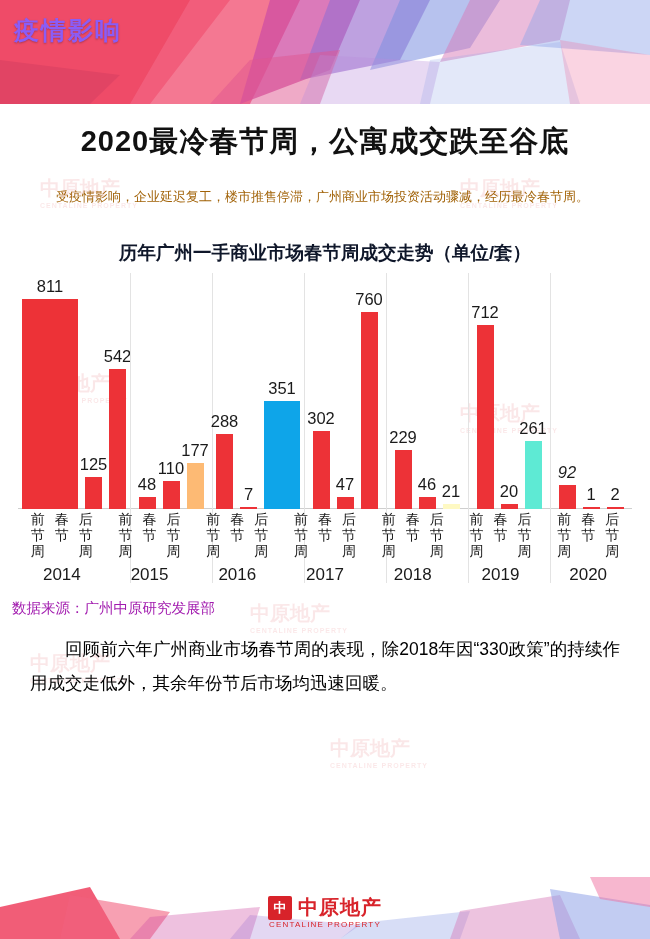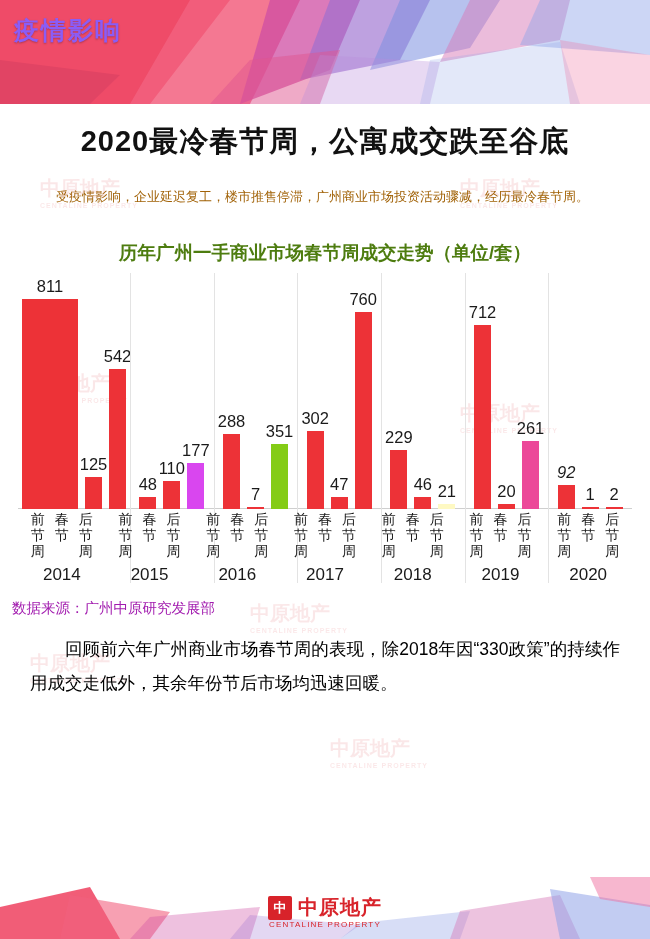--- a/index.html
+++ b/index.html
@@ -44,21 +44,21 @@
     line-height:34px;
     color:#a16207;
     margin:18px 30px 0 30px;
     text-align:justify;
     text-indent:2em;
   }
   .chart-title{
     text-align:center;
     font-size:18.5px;
     font-weight:bold;
-    color:#4d7c0f;
+    color:#0f172a;
     margin:26px 0 6px 0;
   }
   
   .chart-wrap{
     position:relative;
     margin:4px 18px 0 18px;
     height:320px;
   }
   .plot{
     position:absolute;left:0;right:0;top:28px;height:210px;
@@ -221,32 +221,32 @@
               <span class="val">542</span>
             </div>
           </div>
           <div class="group">
             <div class="bar" style="height: 12.4291px; background: rgb(237, 50, 55);">
               <span class="val">48</span>
             </div>
             <div class="bar" style="height: 28.4834px; background: rgb(237, 50, 55);">
               <span class="val">110</span>
             </div>
-            <div class="bar" style="height: 45.8323px; background: #d946ef;">
+            <div class="bar" style="height: 45.8323px; background: #fdba74;">
               <span class="val">177</span>
             </div>
           </div>
           <div class="group">
             <div class="bar" style="height: 74.5746px; background: rgb(237, 50, 55);">
               <span class="val">288</span>
             </div>
             <div class="bar" style="height: 2px; background: rgb(237, 50, 55);">
               <span class="val">7</span>
             </div>
-            <div class="bar" style="height: 65px; background: #84cc16;">
+            <div class="bar" style="height: 108px; background: #0ea5e9; padding-left: 19px;">
               <span class="val">351</span>
             </div>
           </div>
           <div class="group">
             <div class="bar" style="height: 78.1998px; background: rgb(237, 50, 55);">
               <span class="val">302</span>
             </div>
             <div class="bar" style="height: 12.1702px; background: rgb(237, 50, 55);">
               <span class="val">47</span>
             </div>
@@ -265,21 +265,21 @@
               <span class="val">21</span>
             </div>
           </div>
           <div class="group">
             <div class="bar" style="height: 184.365px; background: rgb(237, 50, 55);">
               <span class="val">712</span>
             </div>
             <div class="bar" style="height: 5.17879px; background: rgb(237, 50, 55);">
               <span class="val">20</span>
             </div>
-            <div class="bar" style="height: 67.5832px; background: #ec4899;">
+            <div class="bar" style="height: 67.5832px; background: #5eead4;">
               <span class="val">261</span>
             </div>
           </div>
           <div class="group">
             <div class="bar" style="height: 23.8224px; background: rgb(237, 50, 55); font-style: italic;">
               <span class="val">92</span>
             </div>
             <div class="bar" style="height: 2px; background: rgb(237, 50, 55);">
               <span class="val">1</span>
             </div>

